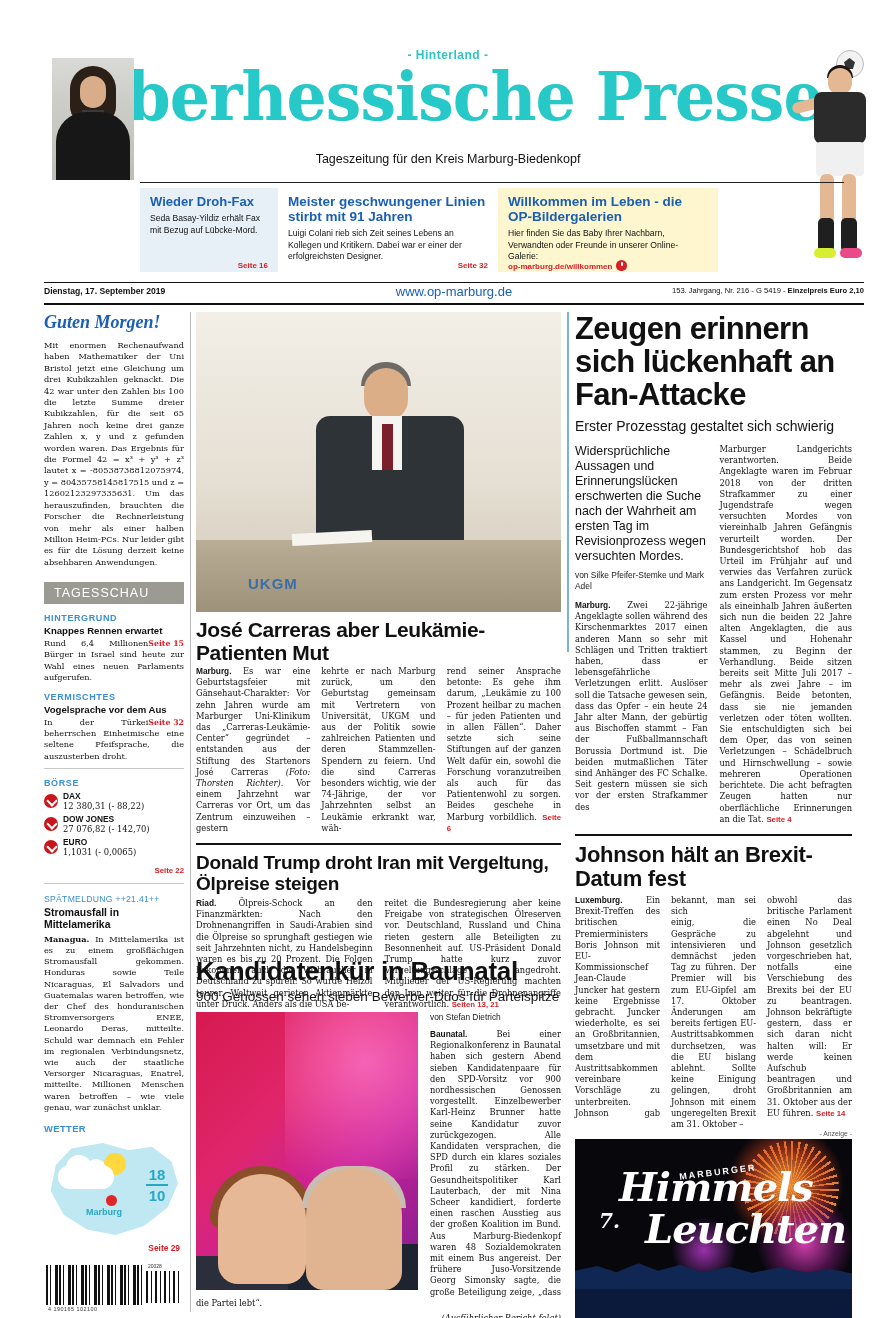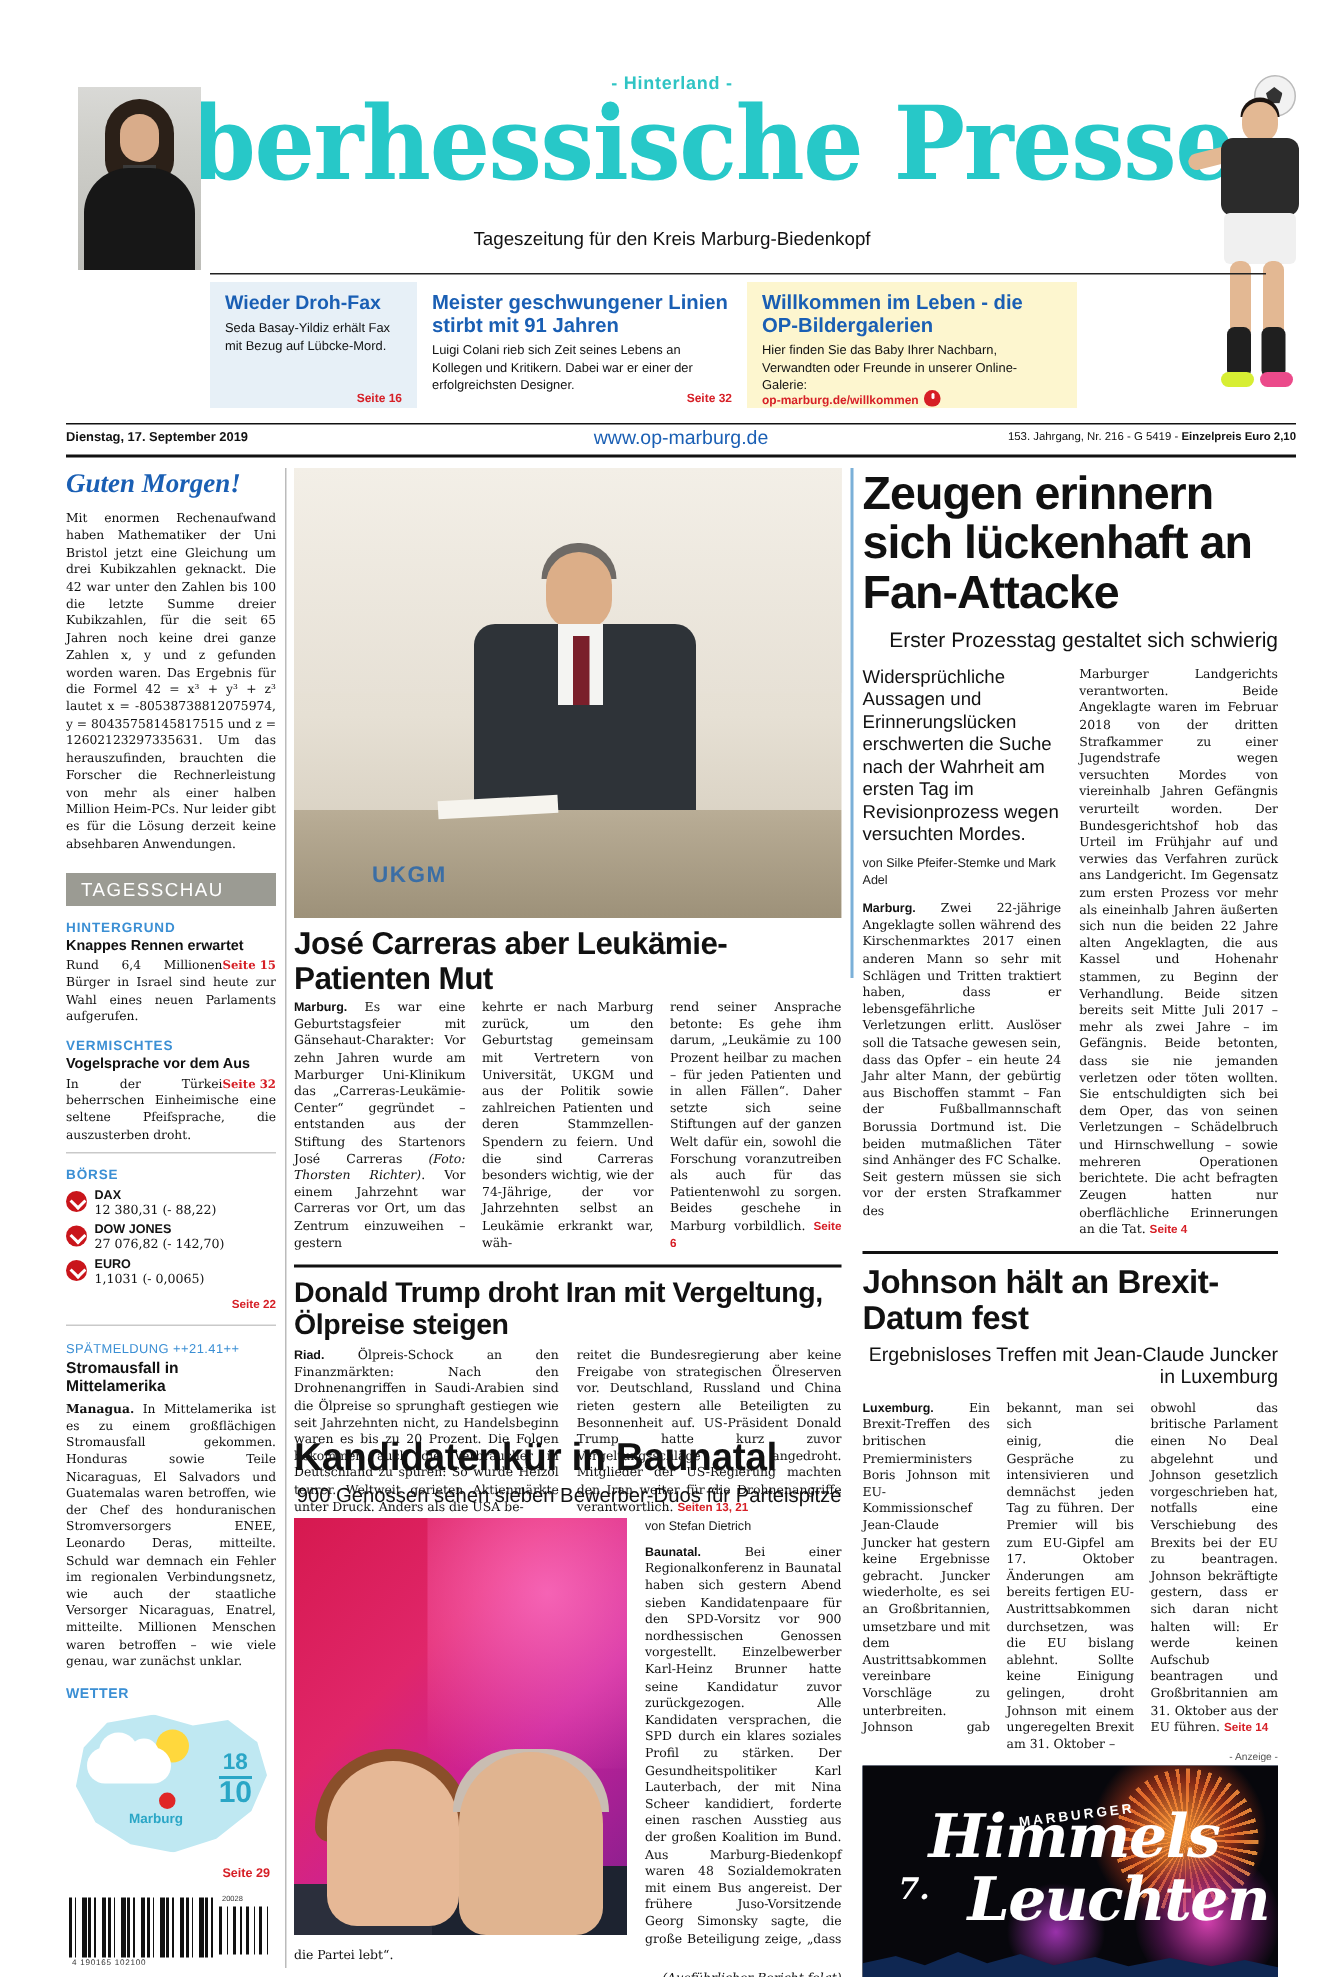--- a/index.html
+++ b/index.html
@@ -127,36 +127,36 @@
     clip-path:polygon(18% 6%,42% 0,62% 8%,80% 4%,95% 20%,100% 44%,92% 70%,74% 90%,52% 100%,30% 94%,12% 78%,2% 52%,6% 24%);}
   .wcloud{position:absolute;left:14px;top:28px;width:56px;height:24px;background:#fff;border-radius:14px;}
   .wcloud:before{content:"";position:absolute;left:8px;top:-10px;width:26px;height:26px;background:#fff;border-radius:50%;}
   .wcloud:after{content:"";position:absolute;left:28px;top:-6px;width:20px;height:20px;background:#fff;border-radius:50%;}
   .wsun{position:absolute;left:60px;top:16px;width:22px;height:22px;border-radius:50%;background:#ffd83d;}
   .wdot{position:absolute;left:62px;top:58px;width:11px;height:11px;border-radius:50%;background:#e02727;}
   .wcity{position:absolute;left:42px;top:70px;font-size:9px;color:#2aa6c6;font-weight:700;}
   .wtemp{position:absolute;right:16px;top:30px;text-align:center;color:#2aa6c6;font-weight:700;}
   .wtemp .hi{font-size:15px;line-height:15px;}
   .wtemp .ln{width:22px;height:1.5px;background:#2aa6c6;margin:2px auto;}
-  .wtemp .lo{font-size:20px;line-height:15px;}
+  .wtemp .lo{font-size:15px;line-height:15px;}
   .wpage{position:absolute;right:4px;bottom:2px;color:#d61f26;font-weight:700;font-size:8.4px;}
 
   .barcode-wrap{margin-top:6px;position:relative;height:58px;}
   .barcode{position:absolute;left:2px;top:4px;width:96px;height:40px;
     background:repeating-linear-gradient(90deg,#111 0 2px,#fff 2px 4px,#111 4px 5px,#fff 5px 9px,#111 9px 12px,#fff 12px 13px);}
   .barcode2{position:absolute;left:102px;top:10px;width:36px;height:32px;
     background:repeating-linear-gradient(90deg,#111 0 2px,#fff 2px 5px,#111 5px 6px,#fff 6px 9px);}
   .bc-num{position:absolute;left:4px;top:45px;font-size:5.4px;letter-spacing:.5px;color:#333;}
   .bc-num2{position:absolute;left:104px;top:2px;font-size:5px;color:#333;}
 
   
   .hl-xl{font-size:31px;line-height:33px;font-weight:700;letter-spacing:-.6px;margin:0 0 8px 0;}
   .hl-lg{font-size:21px;line-height:23px;font-weight:700;letter-spacing:-.4px;margin:0 0 2px 0;}
   .hl-md{font-size:19px;line-height:21px;font-weight:700;letter-spacing:-.3px;margin:0 0 4px 0;}
-  .hl-sub{font-size:13px;line-height:15px;font-weight:400;margin:0 0 8px 0;text-align:right;}
+  .hl-sub{font-size:13px;line-height:15px;font-weight:400;margin:0 0 8px 0;}
   .lead{font-size:12.4px;line-height:15px;font-weight:400;margin:0 0 6px 0;}
   .byline{font-size:8.4px;line-height:11px;color:#222;margin:0 0 8px 0;}
   .bodytext{font-family:"DejaVu Serif", serif;font-size:8.3px;line-height:11.2px;text-align:justify;margin:0;}
   .bodytext b{font-family:"Liberation Sans",sans-serif;font-size:8.3px;}
   .bodytext i{font-style:italic;}
   .pgref{color:#d61f26;font-weight:700;font-size:7.8px;font-family:"Liberation Sans",sans-serif;}
   .cols2{column-count:2;column-gap:12px;}
   .cols3{column-count:3;column-gap:11px;}
   .hrule-thick{height:2px;background:#111;margin:9px 0 7px 0;}
 
@@ -408,21 +408,20 @@
         <p class="bodytext"><b>Marburg.</b><span> Zwei 22-jährige Angeklagte sollen während des Kirschenmarktes 2017 einen anderen Mann so sehr mit Schlägen und Tritten traktiert haben, dass er lebensgefährliche Verletzungen erlitt. Auslöser soll die Tatsache gewesen sein, dass das Opfer – ein heute 24 Jahr alter Mann, der gebürtig aus Bischoffen stammt – Fan der Fußballmannschaft Borussia Dortmund ist. Die beiden mutmaßlichen Täter sind Anhänger des FC Schalke.
 Seit gestern müssen sie sich vor der ersten Strafkammer des</span></p>
         <p class="bodytext"><span>Marburger Landgerichts verantworten. Beide Angeklagte waren im Februar 2018 von der dritten Strafkammer zu einer Jugendstrafe wegen versuchten Mordes von viereinhalb Jahren Gefängnis verurteilt worden. Der Bundesgerichtshof hob das Urteil im Frühjahr auf und verwies das Verfahren zurück ans Landgericht.
 Im Gegensatz zum ersten Prozess vor mehr als eineinhalb Jahren äußerten sich nun die beiden 22 Jahre alten Angeklagten, die aus Kassel und Hohenahr stammen, zu Beginn der Verhandlung. Beide sitzen bereits seit Mitte Juli 2017 – mehr als zwei Jahre – im Gefängnis.
 Beide betonten, dass sie nie jemanden verletzen oder töten wollten. Sie entschuldigten sich bei dem Oper, das von seinen Verletzungen – Schädelbruch und Hirnschwellung – sowie mehreren Operationen berichtete. Die acht befragten Zeugen hatten nur oberflächliche Erinnerungen an die Tat.</span> <span class="pgref">Seite 4</span></p>
       </div>
 
       <div class="hrule-thick"></div>
 
       <h2 class="hl-md" style="font-size:22px;line-height:24px;">Johnson hält an Brexit-Datum fest</h2>
-      <div class="hl-sub">Ergebnisloses Treffen mit Jean-Claude Juncker in Luxemburg</div>
       <div class="cols3">
         <p class="bodytext"><b>Luxemburg.</b><span> Ein Brexit-Treffen des britischen Premierministers Boris Johnson mit EU-Kommissionschef Jean-Claude Juncker hat gestern keine Ergebnisse gebracht. Juncker wiederholte, es sei an Großbritannien, umsetzbare und mit dem Austrittsabkommen vereinbare Vorschläge zu unterbreiten. Johnson gab bekannt, man sei sich</span></p>
         <p class="bodytext">einig, die Gespräche zu intensivieren und demnächst jeden Tag zu führen. Der Premier will bis zum EU-Gipfel am 17. Oktober Änderungen am bereits fertigen EU-Austrittsabkommen durchsetzen, was die EU bislang ablehnt.
 Sollte keine Einigung gelingen, droht Johnson mit einem ungeregelten Brexit am 31. Oktober –</p>
         <p class="bodytext"><span>obwohl das britische Parlament einen No Deal abgelehnt und Johnson gesetzlich vorgeschrieben hat, notfalls eine Verschiebung des Brexits bei der EU zu beantragen. Johnson bekräftigte gestern, dass er sich daran nicht halten will: Er werde keinen Aufschub beantragen und Großbritannien am 31. Oktober aus der EU führen.</span> <span class="pgref">Seite 14</span></p>
       </div>
 
       <div class="anzeige">- Anzeige -</div>
 
       <div class="ad">

